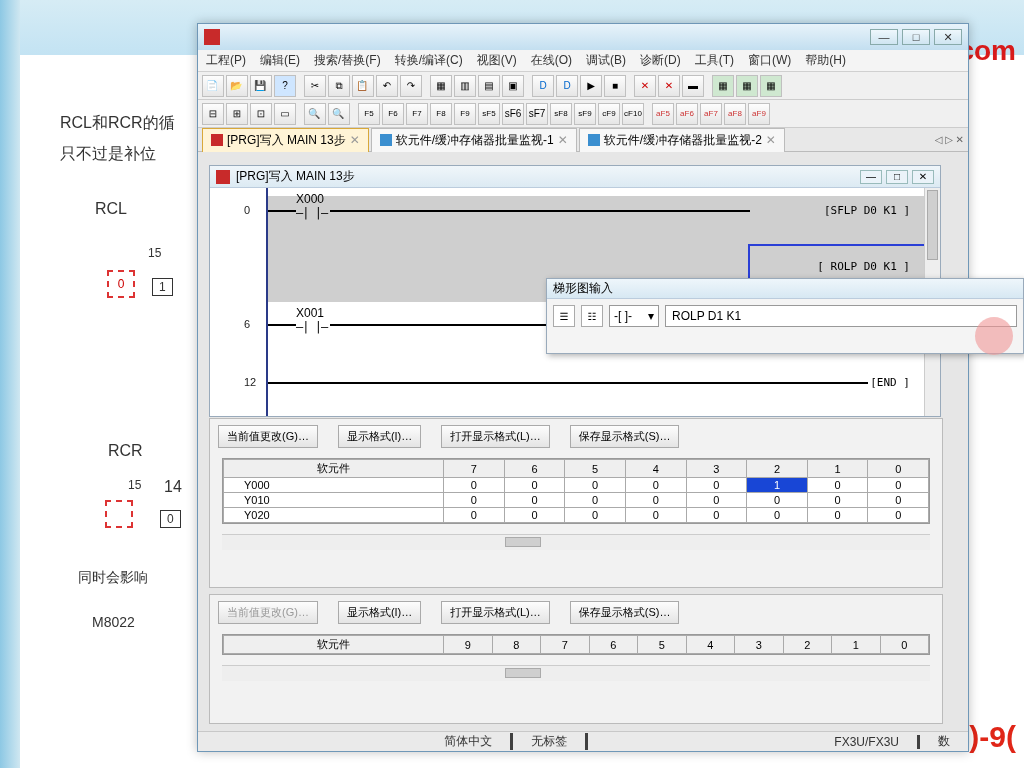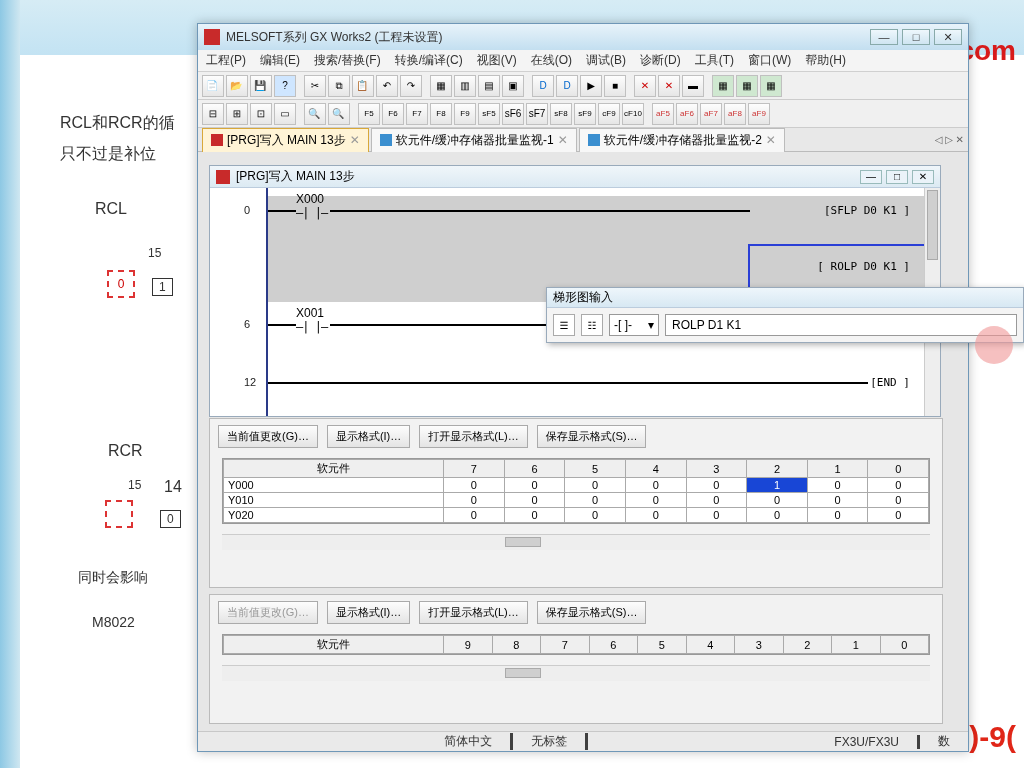--- a/index.html
+++ b/index.html
@@ -39,35 +39,35 @@
 .ladder-left{position:absolute;left:56px;top:0;bottom:0;width:2px;background:#2a3a88}
 .ladder .gray-block{position:absolute;left:58px;top:8px;width:660px;height:106px;background:#cfcfcf}
 .step-num{position:absolute;left:34px;font-size:11px;color:#222}
 .contact{position:absolute;font-size:11px;color:#000}
 .contact .sym{font-family:monospace;letter-spacing:-1px}
 .instr{position:absolute;font-family:monospace;font-size:11px;color:#000}
 .sel-box{position:absolute;border:2px solid #2a3fd6}
 .scroll-v{position:absolute;right:0;top:22px;bottom:0;width:16px;background:#eee;border-left:1px solid #ccc}
 .scroll-v .thumb{position:absolute;top:2px;left:2px;right:2px;height:70px;background:#cfcfcf;border:1px solid #aaa}
 
-.popup{position:absolute;left:546px;top:287px;width:478px;height:56px;background:#f4f4f4;border:1px solid #9ab;box-shadow:2px 2px 6px rgba(0,0,0,.3);z-index:20}
+.popup{position:absolute;left:546px;top:278px;width:478px;height:76px;background:#f4f4f4;border:1px solid #9ab;box-shadow:2px 2px 6px rgba(0,0,0,.3);z-index:20}
 .popup-title{height:20px;background:linear-gradient(#eef6fb,#d7e8f3);padding:0 6px;display:flex;align-items:center;border-bottom:1px solid #bcd}
 .popup-body{display:flex;align-items:center;padding:6px;gap:6px}
 .pb-btn{width:22px;height:22px;border:1px solid #aaa;background:#fff;display:flex;align-items:center;justify-content:center;font-size:10px}
 .pb-sel{width:50px;height:22px;border:1px solid #999;background:#fff;font-family:monospace;font-size:11px;padding:0 4px;display:flex;align-items:center;justify-content:space-between}
 .pb-input{flex:1;height:22px;border:1px solid #999;background:#fff;padding:0 6px;font-family:sans-serif;font-size:12px;display:flex;align-items:center}
 .cursor-ring{position:absolute;right:10px;top:38px;width:38px;height:38px;border-radius:50%;background:rgba(240,150,150,.6)}
 
 .panel{position:absolute;left:11px;width:734px;background:#f2f2f2;border:1px solid #bbb}
-.panel-bar{display:flex;gap:9px;padding:6px 8px;align-items:center}
+.panel-bar{display:flex;gap:20px;padding:6px 8px;align-items:center}
 .pbtn{padding:3px 8px;border:1px solid #aaa;background:linear-gradient(#fdfdfd,#e4e4e4);font-size:11px}
 .pbtn.dis{color:#999}
 .dev-table{margin:4px 12px 10px;border:1px solid #999;background:#fff}
 .dev-table table{border-collapse:collapse;width:100%}
-.dev-table th,.dev-table td{border:1px solid #aaa;font-size:11px;padding:1px 4px;text-align:center;height:14px}
+.dev-table th,.dev-table td{border:1px solid #aaa;font-size:11px;padding:1px 20px;text-align:center;height:14px}
 .dev-table th{background:#efefef;font-weight:normal}
 .dev-table .dname{width:220px;text-align:center}
 .bit1{background:#1846d6;color:#fff}
 .hscroll{height:16px;background:#eee;border-top:1px solid #ccc;margin:0 12px 6px;position:relative}
 .hscroll .th{position:absolute;left:40%;top:2px;width:36px;height:10px;background:#cfcfcf;border:1px solid #aaa}
 
 .statusbar{position:absolute;left:0;right:0;bottom:0;height:20px;background:#eaeaea;border-top:1px solid #c8c8c8;display:flex;align-items:center;font-size:11px;color:#333}
 .statusbar .cell{padding:0 18px;border-right:3px solid #404040}
 .statusbar .spacer{flex:1}
 </style>
@@ -92,21 +92,20 @@
   <div class="slide-txt" style="left:160px;top:510px;font-size:12px;border:1px solid #333;padding:1px 6px">0</div>
   <div class="slide-txt" style="left:78px;top:569px;font-size:14px">同时会影响</div>
   <div class="slide-txt" style="left:92px;top:614px;font-size:14px">M8022</div>
   <div class="com-txt">com</div>
   <div class="red-num">)-9(</div>
 </div>
 
 <div class="app">
   <div class="titlebar">
     <div class="icon"></div>
-    <span>MELSOFT系列 GX Works2 (工程未设置)</span>
     <div class="win-btns">
       <div class="win-btn">—</div>
       <div class="win-btn">□</div>
       <div class="win-btn">✕</div>
     </div>
   </div>
   <div class="menubar">
     <span>工程(P)</span>
     <span>编辑(E)</span>
     <span>搜索/替换(F)</span>

